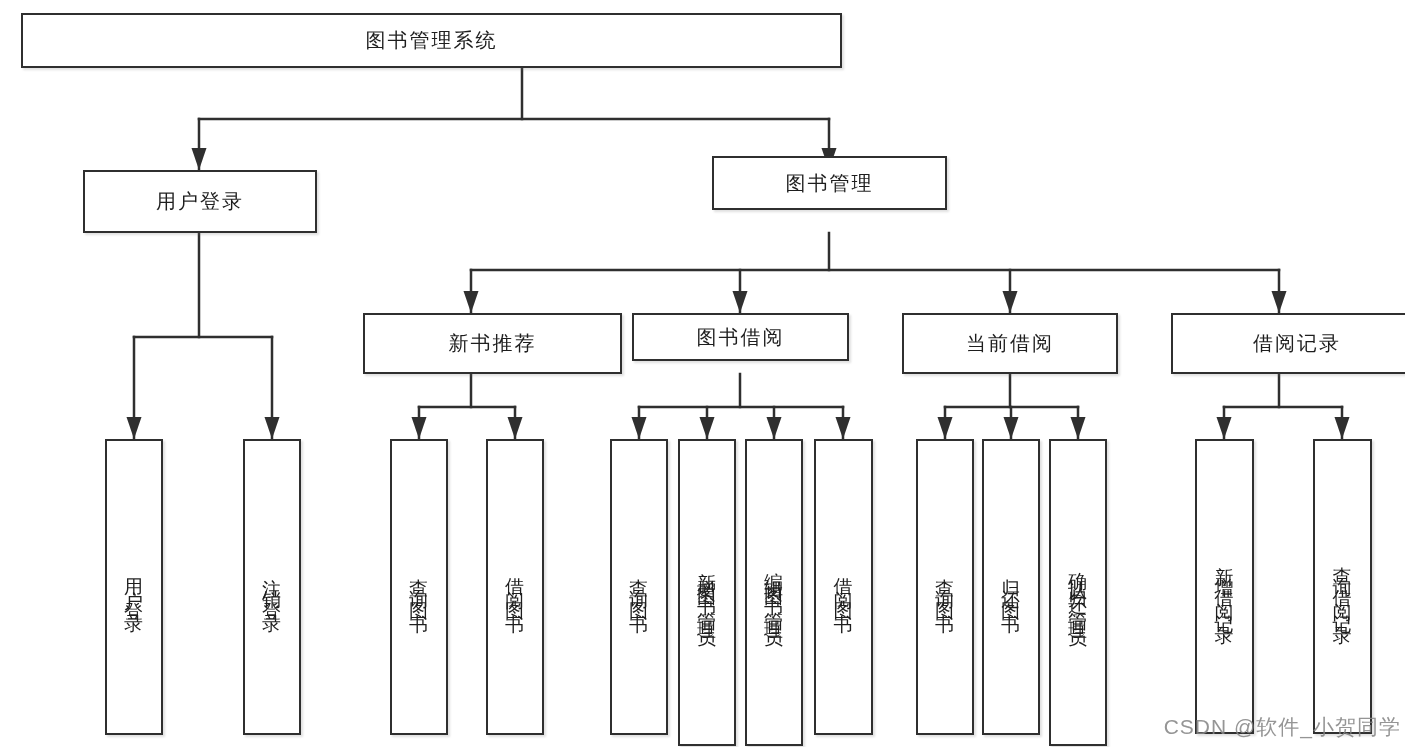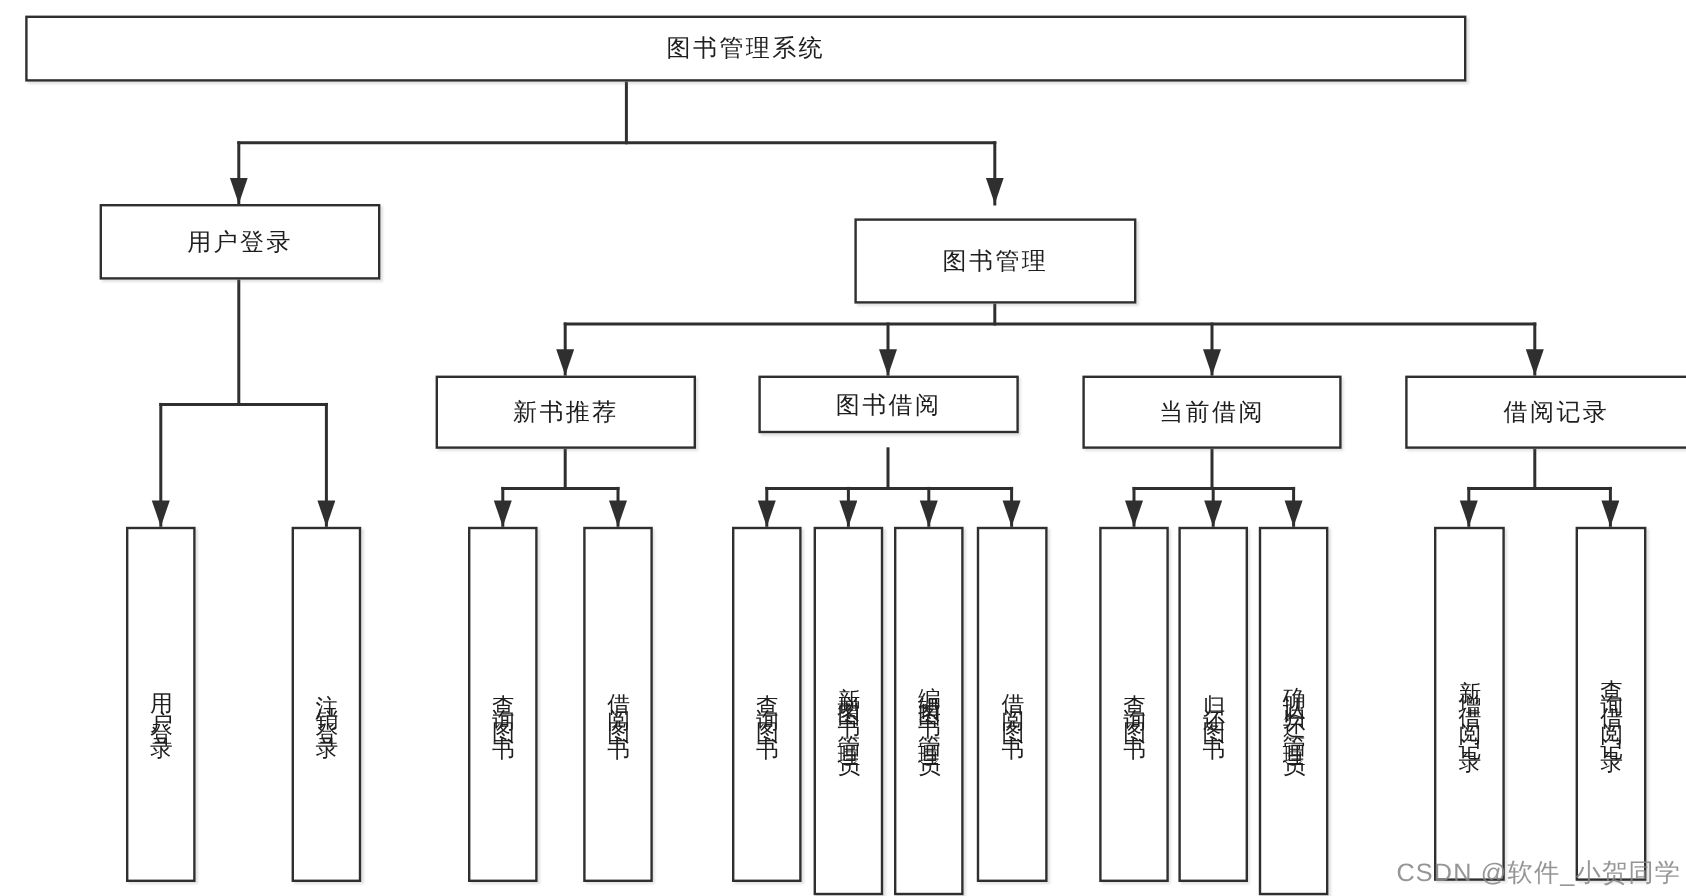--- a/index.html
+++ b/index.html
@@ -107,26 +107,26 @@
       <path d="M1011,407 V439" marker-end="url(#arw)"></path>
       <path d="M1078,407 V439" marker-end="url(#arw)"></path>
 
       <path d="M1279,374 V407"></path>
       <path d="M1224,407 H1342"></path>
       <path d="M1224,407 V439" marker-end="url(#arw)"></path>
       <path d="M1342,407 V439" marker-end="url(#arw)"></path>
     </g>
   </svg>
 
-  <div class="box hbox" style="left:21px; top:13px; width:1201px; height:55px;">图书管理系统</div>
+  <div class="box hbox" style="left:21px; top:13px; width:821px; height:55px;">图书管理系统</div>
 
   <div class="box hbox" style="left:83px; top:170px; width:234px; height:63px;">用户登录</div>
-  <div class="box hbox" style="left:712px; top:182px; width:235px; height:71px;">图书管理</div>
+  <div class="box hbox" style="left:712px; top:156px; width:235px; height:54px;">图书管理</div>
 
-  <div class="box hbox" style="left:363px; top:313px; width:217px; height:61px;">新书推荐</div>
+  <div class="box hbox" style="left:363px; top:313px; width:259px; height:61px;">新书推荐</div>
   <div class="box hbox" style="left:632px; top:313px; width:217px; height:48px;">图书借阅</div>
   <div class="box hbox" style="left:902px; top:313px; width:216px; height:61px;">当前借阅</div>
   <div class="box hbox" style="left:1171px; top:313px; width:252px; height:61px;">借阅记录</div>
 
   <div class="box leaf" style="left:105px; top:439px; width:58px; height:296px;">
     <span class="vtext">用户登录</span>
   </div>
   <div class="box leaf" style="left:243px; top:439px; width:58px; height:296px;">
     <span class="vtext">注销登录</span>
   </div>

